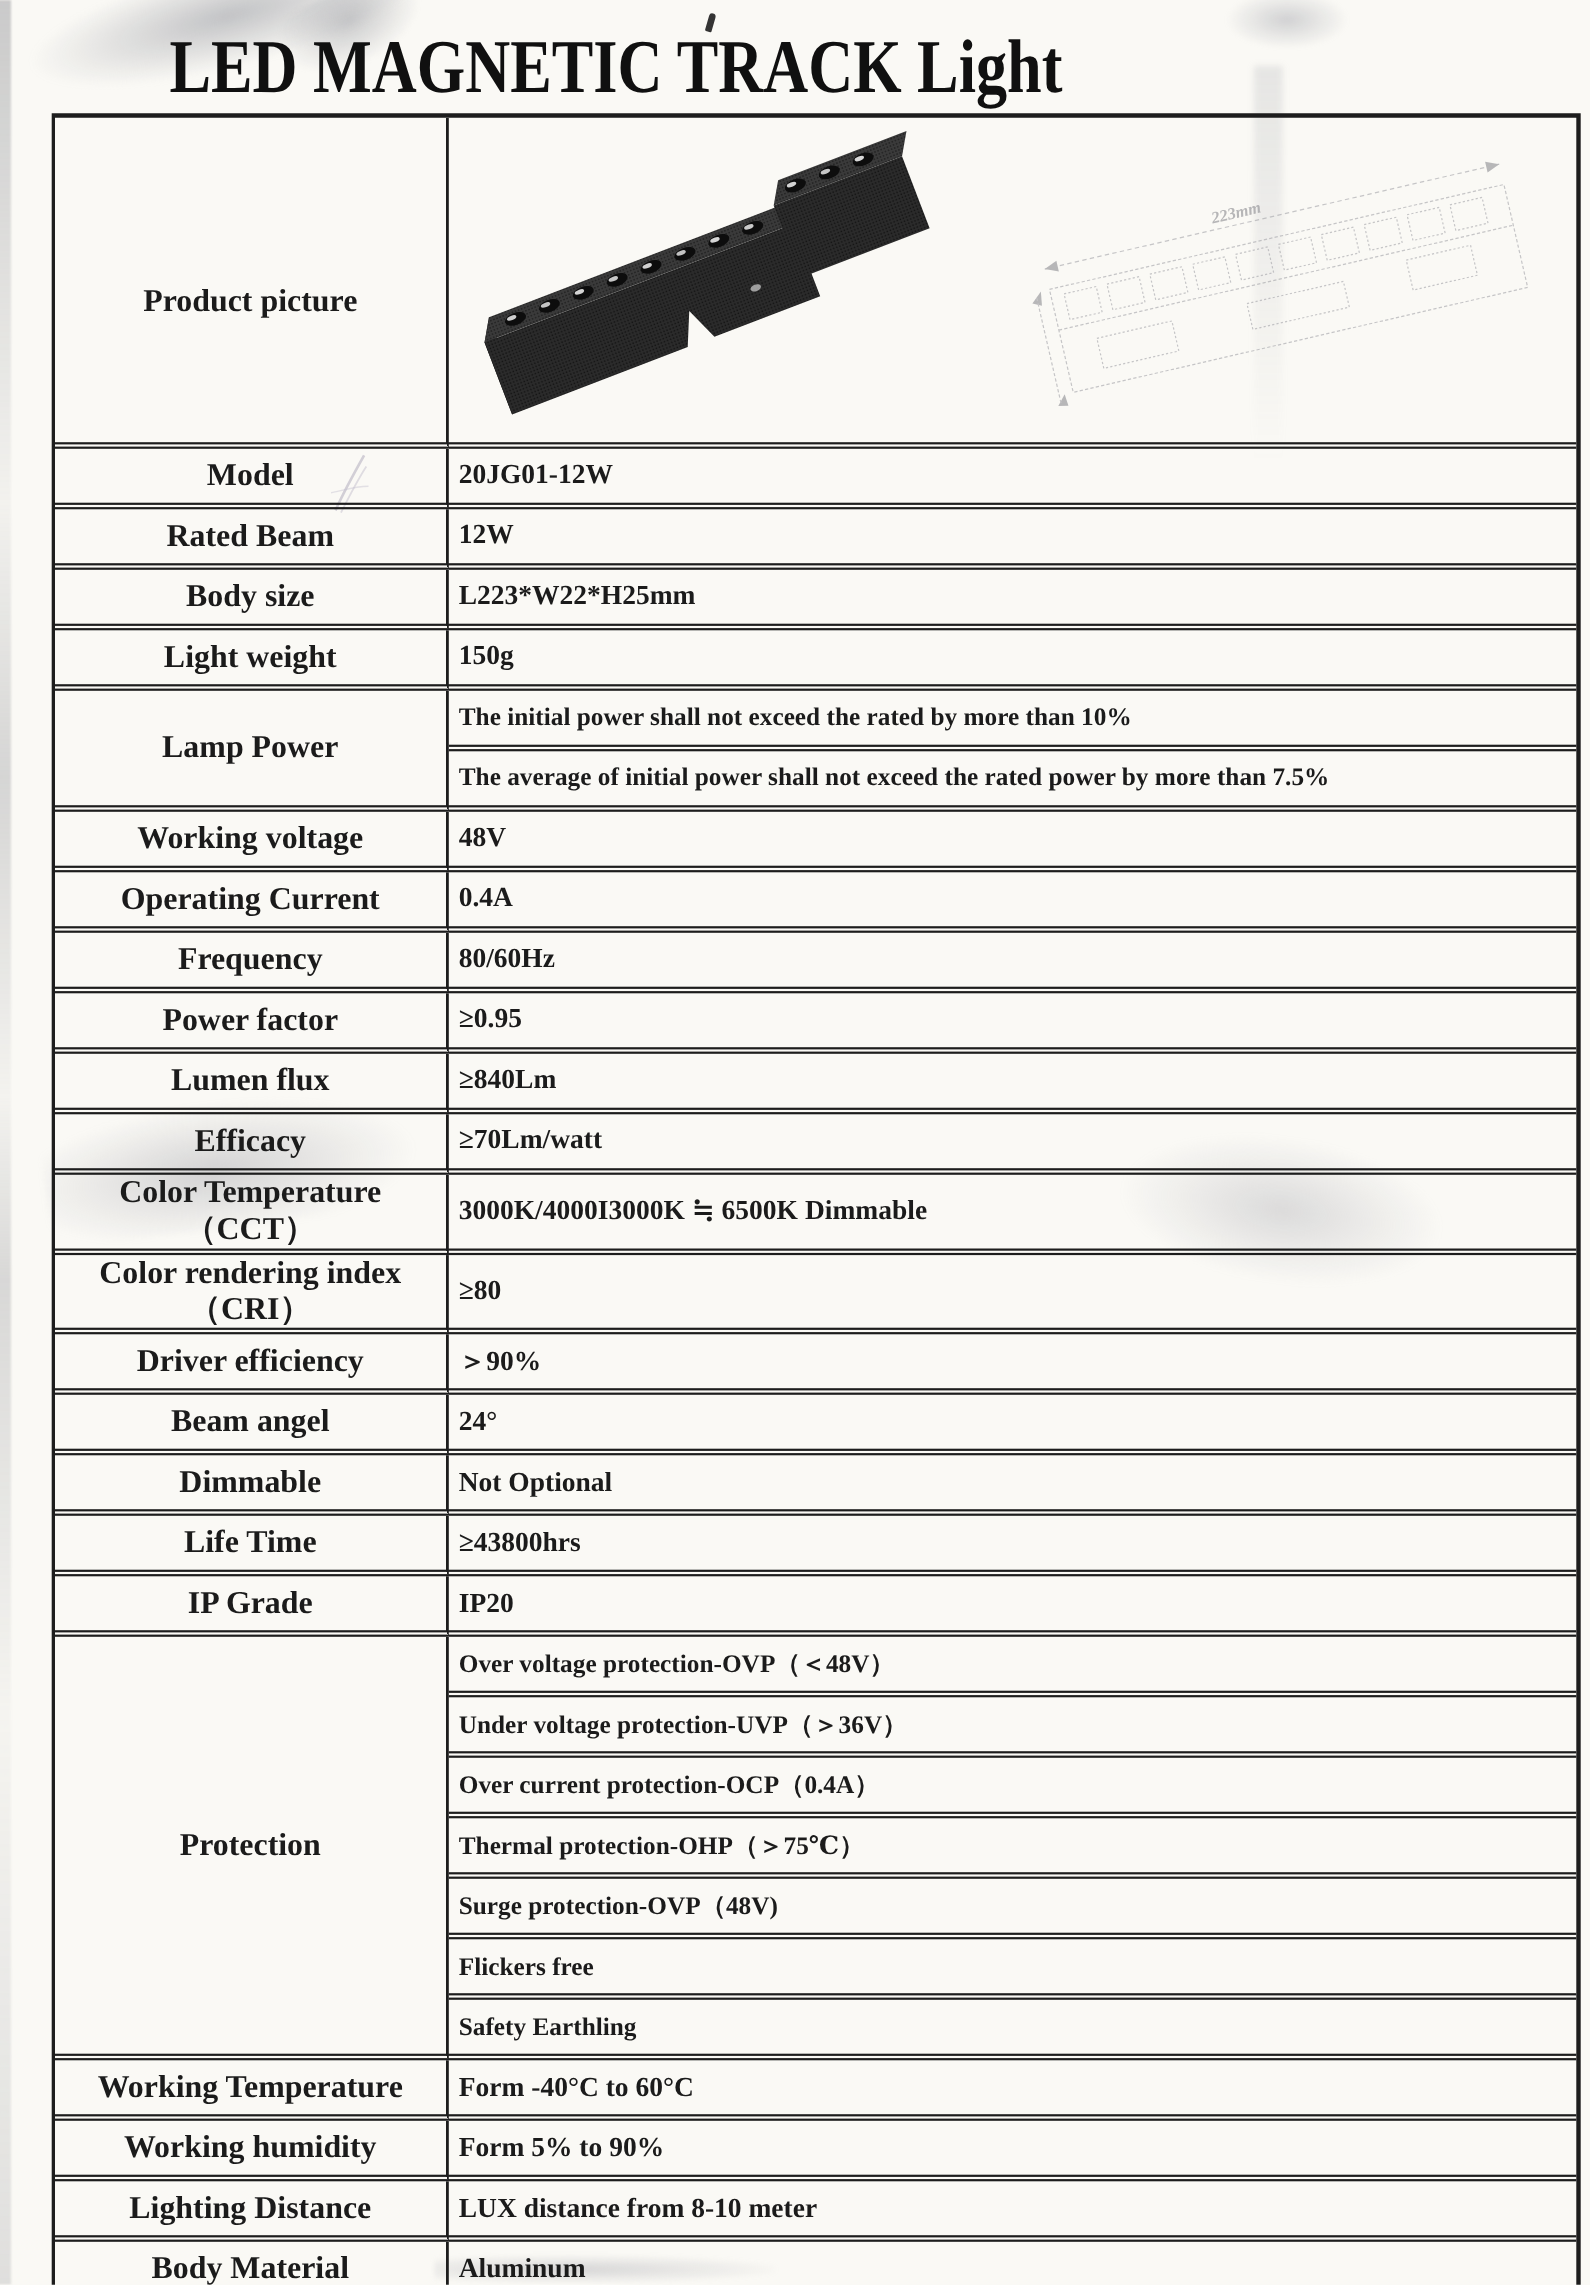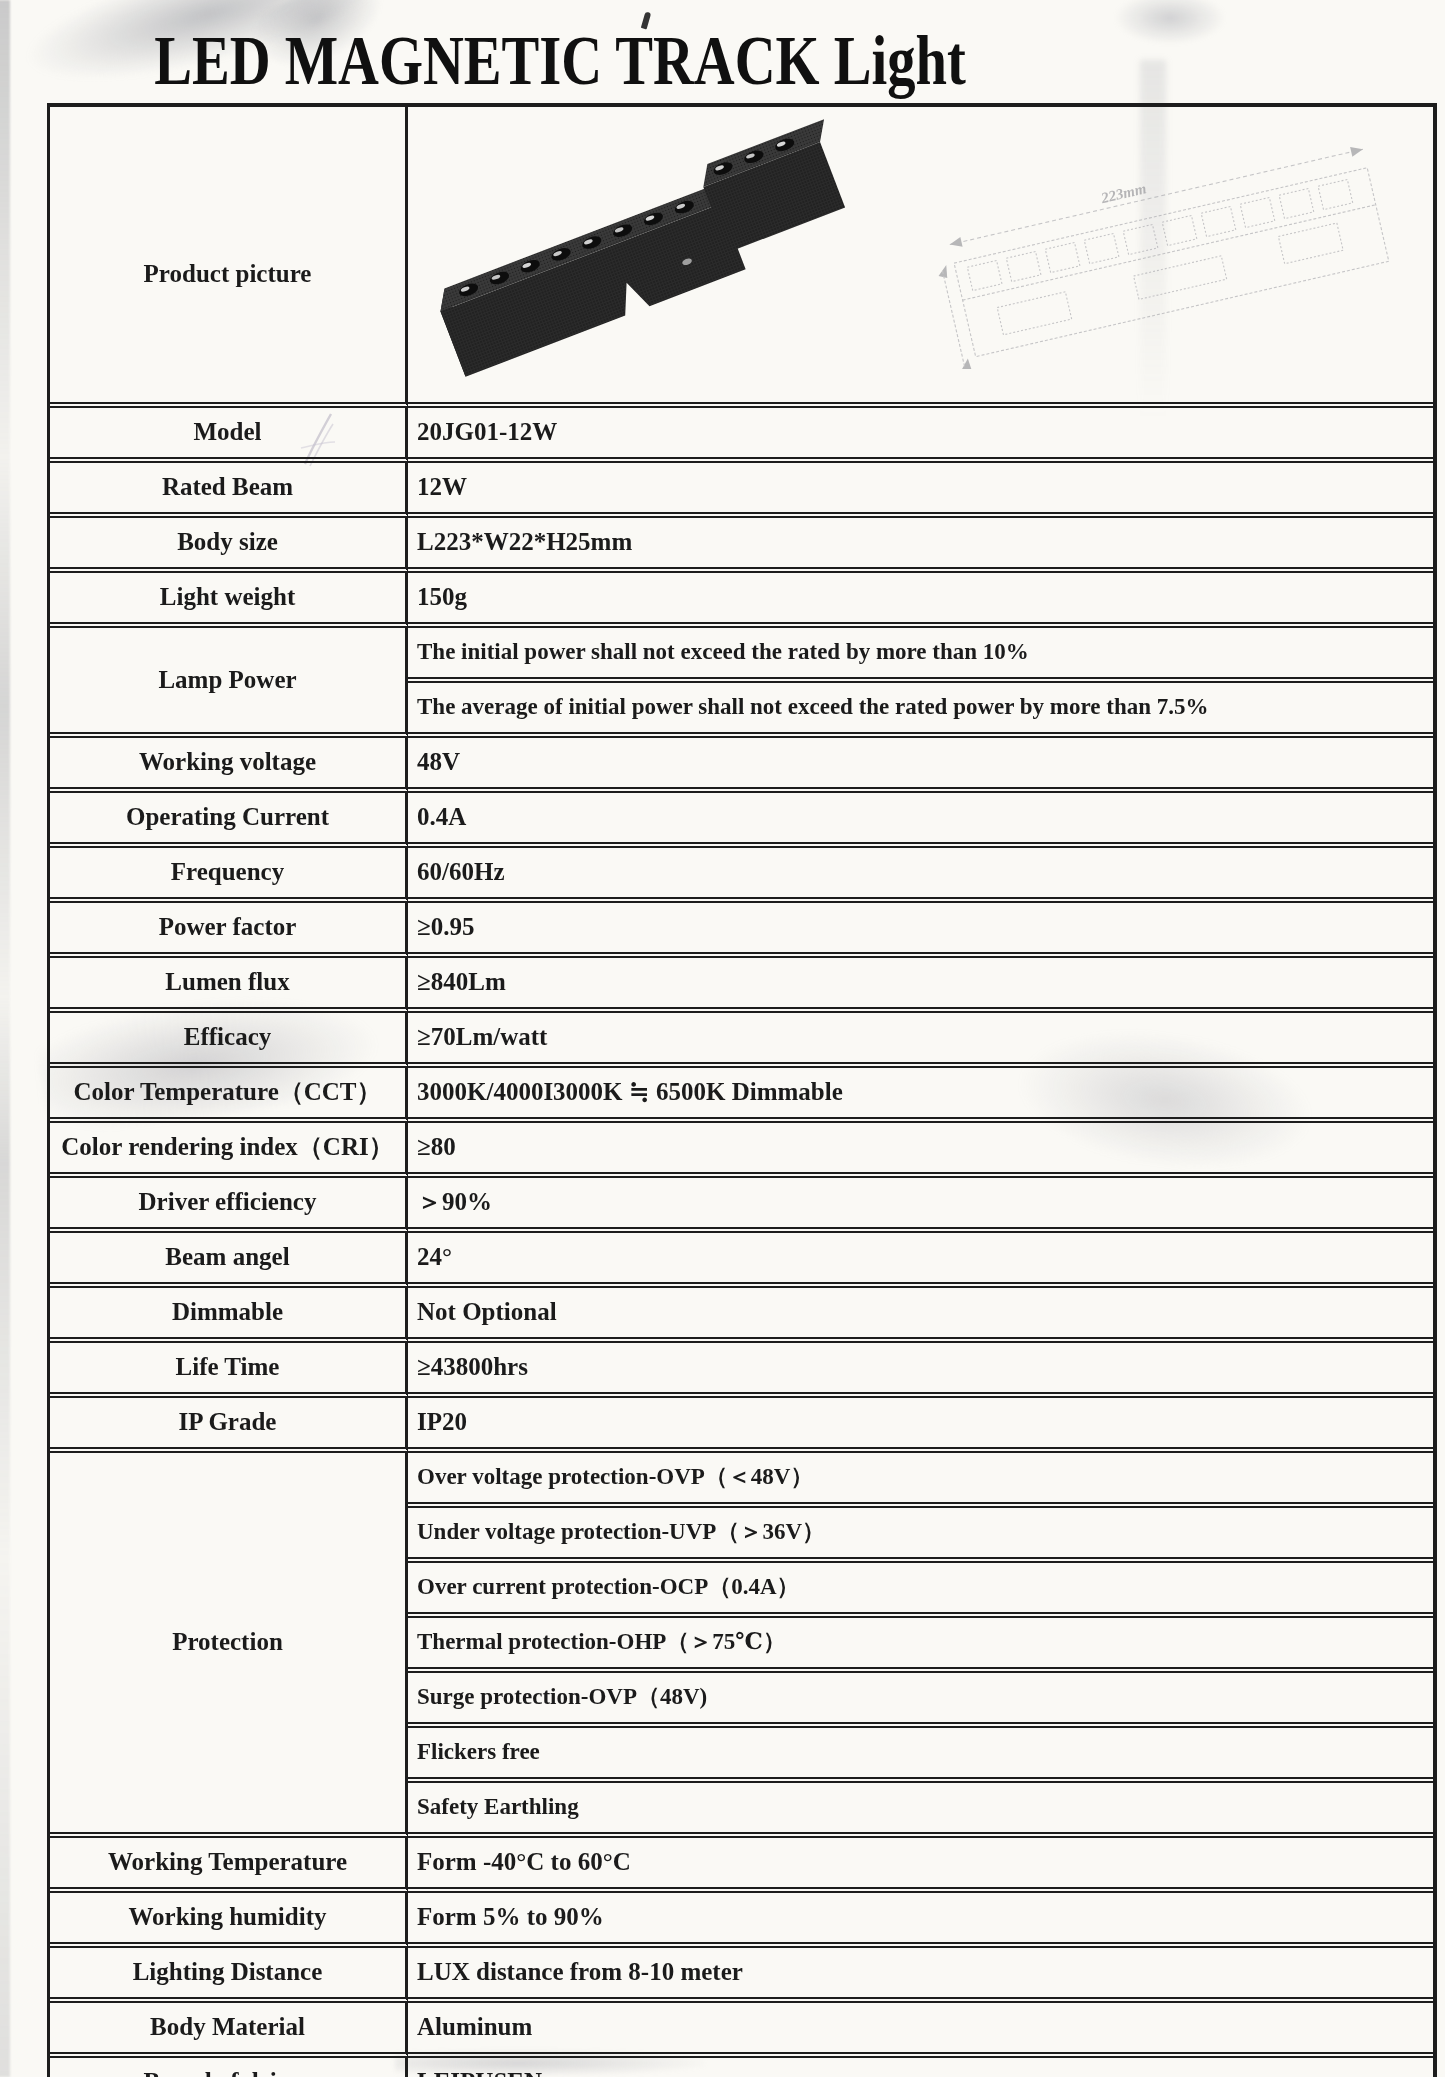--- a/index.html
+++ b/index.html
@@ -42,21 +42,21 @@
     white-space:nowrap;
   }
 
   table.spec{
     position:absolute;left:47px;top:103px;width:1390px;
     border-collapse:separate;border-spacing:0;table-layout:fixed;
     border:3px solid #1d1d1d;border-right-width:4px;border-bottom-width:4px;border-top-width:4px;
   }
   td{border-bottom:6px double #1d1d1d;vertical-align:middle;overflow:hidden;
      font-weight:bold;line-height:1.15;}
-  td.lc{border-right:3px solid #1d1d1d;text-align:center;font-size:25px;padding:0 4px;}
+  td.lc{border-right:3px solid #1d1d1d;text-align:center;font-size:29px;padding:0 4px;}
   td.vc{padding:2px 10px 2px 9px;font-size:25px;text-align:left;}
   td.vc.long{font-size:23px;}
   tr.std td{height:45px;margin-left:21px;}
   td.product-lc span{position:relative;top:20px;}
   td.product-vc{height:295px;position:relative;padding:0;}
   .photo{position:absolute;left:12px;top:4px;}
   .linedraw{position:absolute;left:515px;top:12px;}
 </style>
 </head>
 <body>
@@ -207,21 +207,21 @@
   <tr class="std">
     <td class="lc">Working voltage</td>
     <td class="vc">48V</td>
   </tr>
   <tr class="std">
     <td class="lc">Operating Current</td>
     <td class="vc">0.4A</td>
   </tr>
   <tr class="std">
     <td class="lc">Frequency</td>
-    <td class="vc">60/60Hz</td>
+    <td class="vc">80/60Hz</td>
   </tr>
   <tr class="std">
     <td class="lc">Power factor</td>
     <td class="vc">≥0.95</td>
   </tr>
   <tr class="std">
     <td class="lc">Lumen flux</td>
     <td class="vc">≥840Lm</td>
   </tr>
   <tr class="std">

